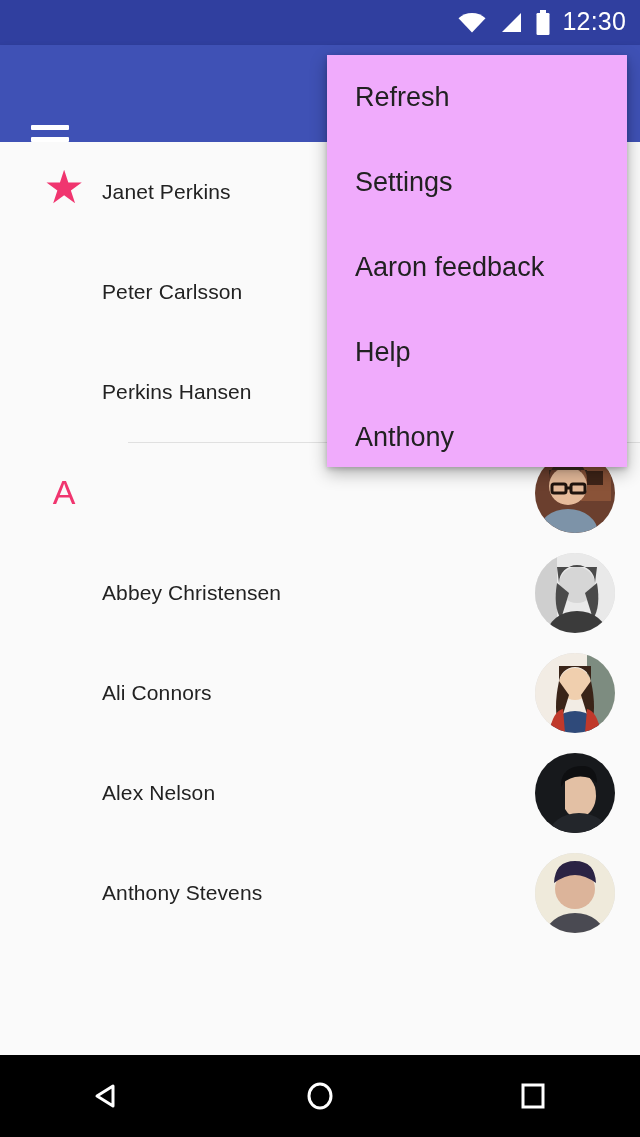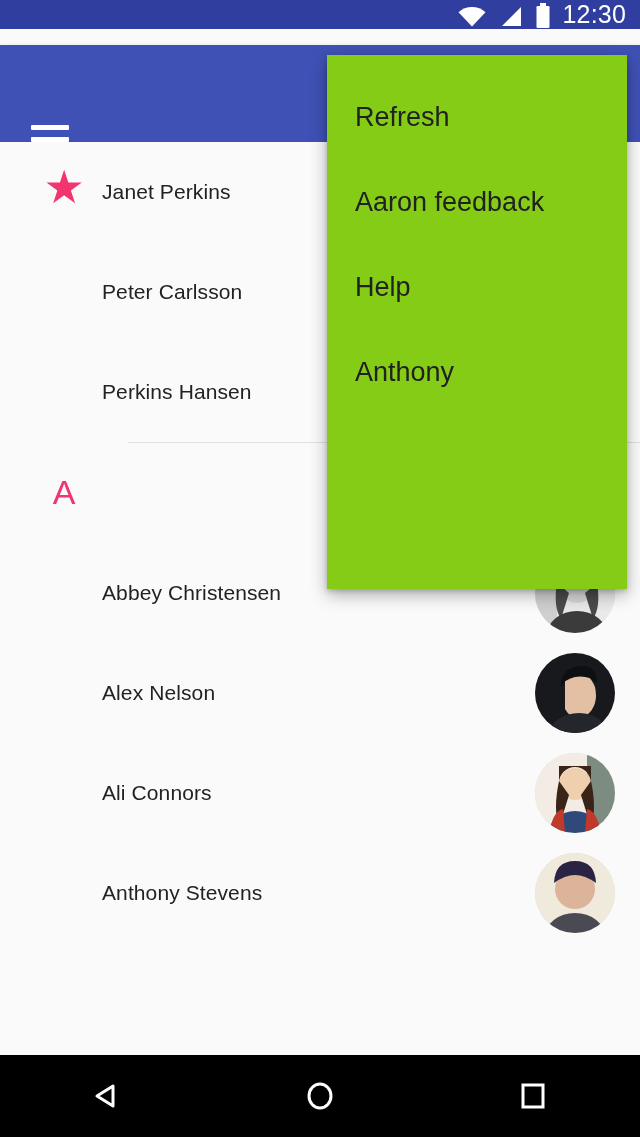--- a/index.html
+++ b/index.html
@@ -14,24 +14,24 @@
     overflow: hidden;
     background: #FAFAFA;
     font-family: "Liberation Sans", sans-serif;
     -webkit-font-smoothing: antialiased;
   }
 
   
   #status-bar {
     position: absolute;
     left: 0; top: 0;
-    width: 640px; height: 29px;
+    width: 640px; height: 45px;
     background: #303F9F;
     display: flex;
-    align-items: flex-end;
+    align-items: center;
     justify-content: flex-end;
     padding-right: 14px;
     box-sizing: border-box;
   }
   .sb-icon { margin-right: 11px; display: block; }
   #status-clock {
     color: #ffffff;
     font-size: 25px;
     letter-spacing: 0.2px;
     line-height: 1;
@@ -118,25 +118,25 @@
   .divider {
     margin-left: 128px;
     height: 1px;
     background: #E0E0E0;
   }
 
   
   #overflow-menu {
     position: absolute;
     left: 327px; top: 55px;
-    width: 300px; height: 534px;
-    background: #84cc16;
+    width: 300px; height: 412px;
+    background: #f0abfc;
     box-shadow: 0 6px 16px rgba(0,0,0,0.30), 0 2px 5px rgba(0,0,0,0.18);
     z-index: 50;
-    padding-top: 20px;
+    padding-top: 0;
     box-sizing: border-box;
   }
   .menu-item {
     height: 85px;
     display: flex;
     align-items: center;
     padding-left: 28px;
     box-sizing: border-box;
     font-size: 27px;
     color: #212121;
@@ -259,65 +259,66 @@
             <circle cx="42" cy="32" r="18" fill="#d6d6d6"></circle>
             <path d="M24 30 A18 18 0 0 1 60 30 L62 14 L22 14 Z" fill="#4a4a4a"></path>
             <path d="M22 30 Q18 54 26 66 L34 40 Z" fill="#4a4a4a"></path>
             <path d="M62 30 Q66 54 58 66 L50 40 Z" fill="#4a4a4a"></path>
             <ellipse cx="42" cy="82" rx="30" ry="24" fill="#3b3b3b"></ellipse>
           </svg>
         </div>
       </div>
 
       <div class="contact-row">
-        <div class="contact-name">Alex Nelson</div>
-        <div class="avatar">
-          <svg width="80" height="80" viewBox="0 0 80 80">
-            <rect width="80" height="80" fill="#17191c"></rect>
-            <path d="M30 20 Q52 14 60 34 Q64 52 52 62 Q38 70 30 56 Z" fill="#e3c0a4"></path>
-            <path d="M26 30 Q28 12 50 13 Q62 15 62 30 Q54 22 40 24 Q30 26 26 34 Z" fill="#0e0f11"></path>
-            <ellipse cx="44" cy="82" rx="30" ry="22" fill="#23262b"></ellipse>
-          </svg>
-        </div>
-      </div>
-
-      <div class="contact-row">
         <div class="contact-name">Ali Connors</div>
         <div class="avatar">
           <svg width="80" height="80" viewBox="0 0 80 80">
             <rect width="80" height="80" fill="#f2ece4"></rect>
             <rect x="52" y="0" width="28" height="80" fill="#7d8c80"></rect>
             <circle cx="40" cy="31" r="16" fill="#f0cfae"></circle>
             <path d="M24 30 A16 16 0 0 1 56 30 L56 13 L24 13 Z" fill="#3a2418"></path>
             <path d="M24 28 Q18 56 24 74 L34 42 Z" fill="#3a2418"></path>
             <path d="M56 28 Q62 56 56 74 L46 42 Z" fill="#3a2418"></path>
             <ellipse cx="40" cy="80" rx="26" ry="22" fill="#2f4a7a"></ellipse>
             <path d="M14 80 Q18 58 28 56 L30 80 Z" fill="#c0392b"></path>
             <path d="M66 80 Q62 58 52 56 L50 80 Z" fill="#c0392b"></path>
           </svg>
         </div>
       </div>
 
       <div class="contact-row">
+        <div class="contact-name">Alex Nelson</div>
+        <div class="avatar">
+          <svg width="80" height="80" viewBox="0 0 80 80">
+            <rect width="80" height="80" fill="#17191c"></rect>
+            <path d="M30 20 Q52 14 60 34 Q64 52 52 62 Q38 70 30 56 Z" fill="#e3c0a4"></path>
+            <path d="M26 30 Q28 12 50 13 Q62 15 62 30 Q54 22 40 24 Q30 26 26 34 Z" fill="#0e0f11"></path>
+            <ellipse cx="44" cy="82" rx="30" ry="22" fill="#23262b"></ellipse>
+          </svg>
+        </div>
+      </div>
+
+      <div class="contact-row">
         <div class="contact-name">Anthony Stevens</div>
         <div class="avatar">
           <svg width="80" height="80" viewBox="0 0 80 80">
             <rect width="80" height="80" fill="#efeadb"></rect>
             <circle cx="40" cy="36" r="20" fill="#dcb49a"></circle>
             <path d="M19 30 Q20 8 40 8 Q60 8 61 30 Q50 22 40 22 Q30 22 19 30 Z" fill="#2b2344"></path>
             <ellipse cx="40" cy="84" rx="30" ry="24" fill="#4a4a52"></ellipse>
           </svg>
         </div>
       </div>
     </div>
 
   </div>
 
   <div id="overflow-menu">
     <div class="menu-item">Refresh</div>
+    <div class="menu-item">Settings</div>
     <div class="menu-item">Aaron feedback</div>
     <div class="menu-item">Help</div>
     <div class="menu-item">Anthony</div>
   </div>
 
   <div id="nav-bar">
     <div class="nav-btn">
       <svg width="36" height="36" viewBox="0 0 36 36">
         <path d="M24 8 L24 28 L8 18 Z" fill="none" stroke="#ffffff" stroke-width="3" stroke-linejoin="round"></path>
       </svg>

